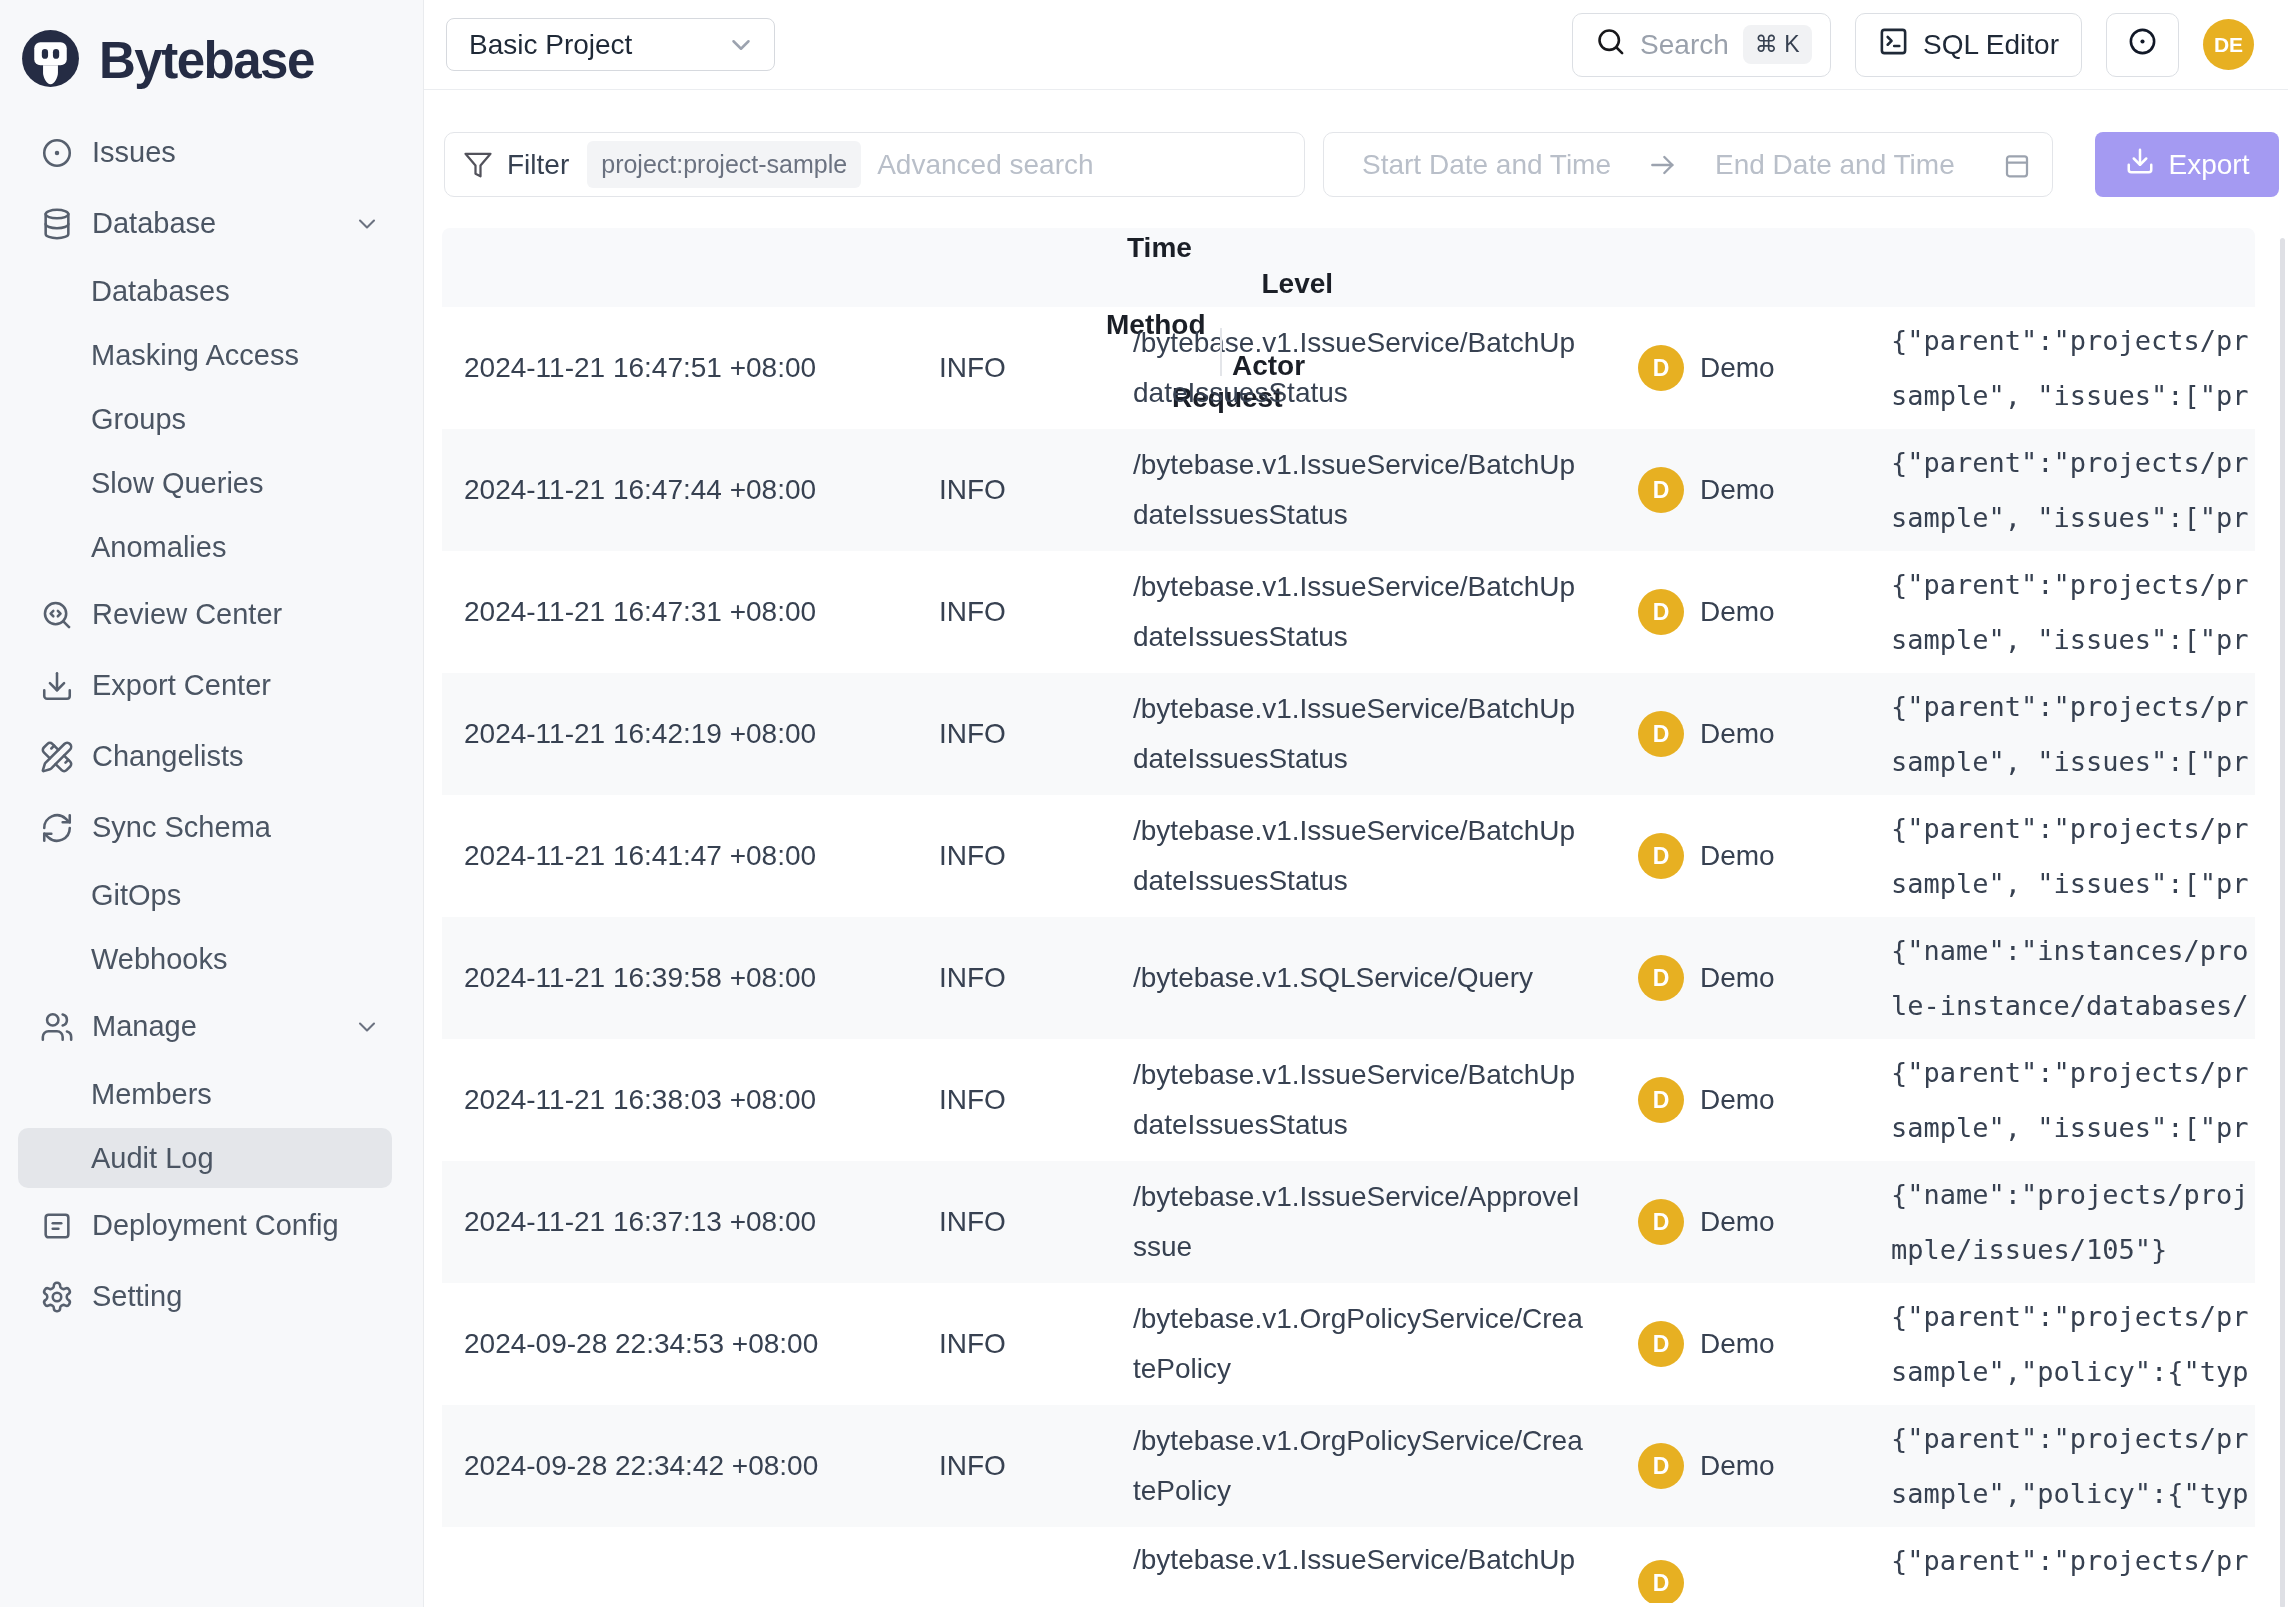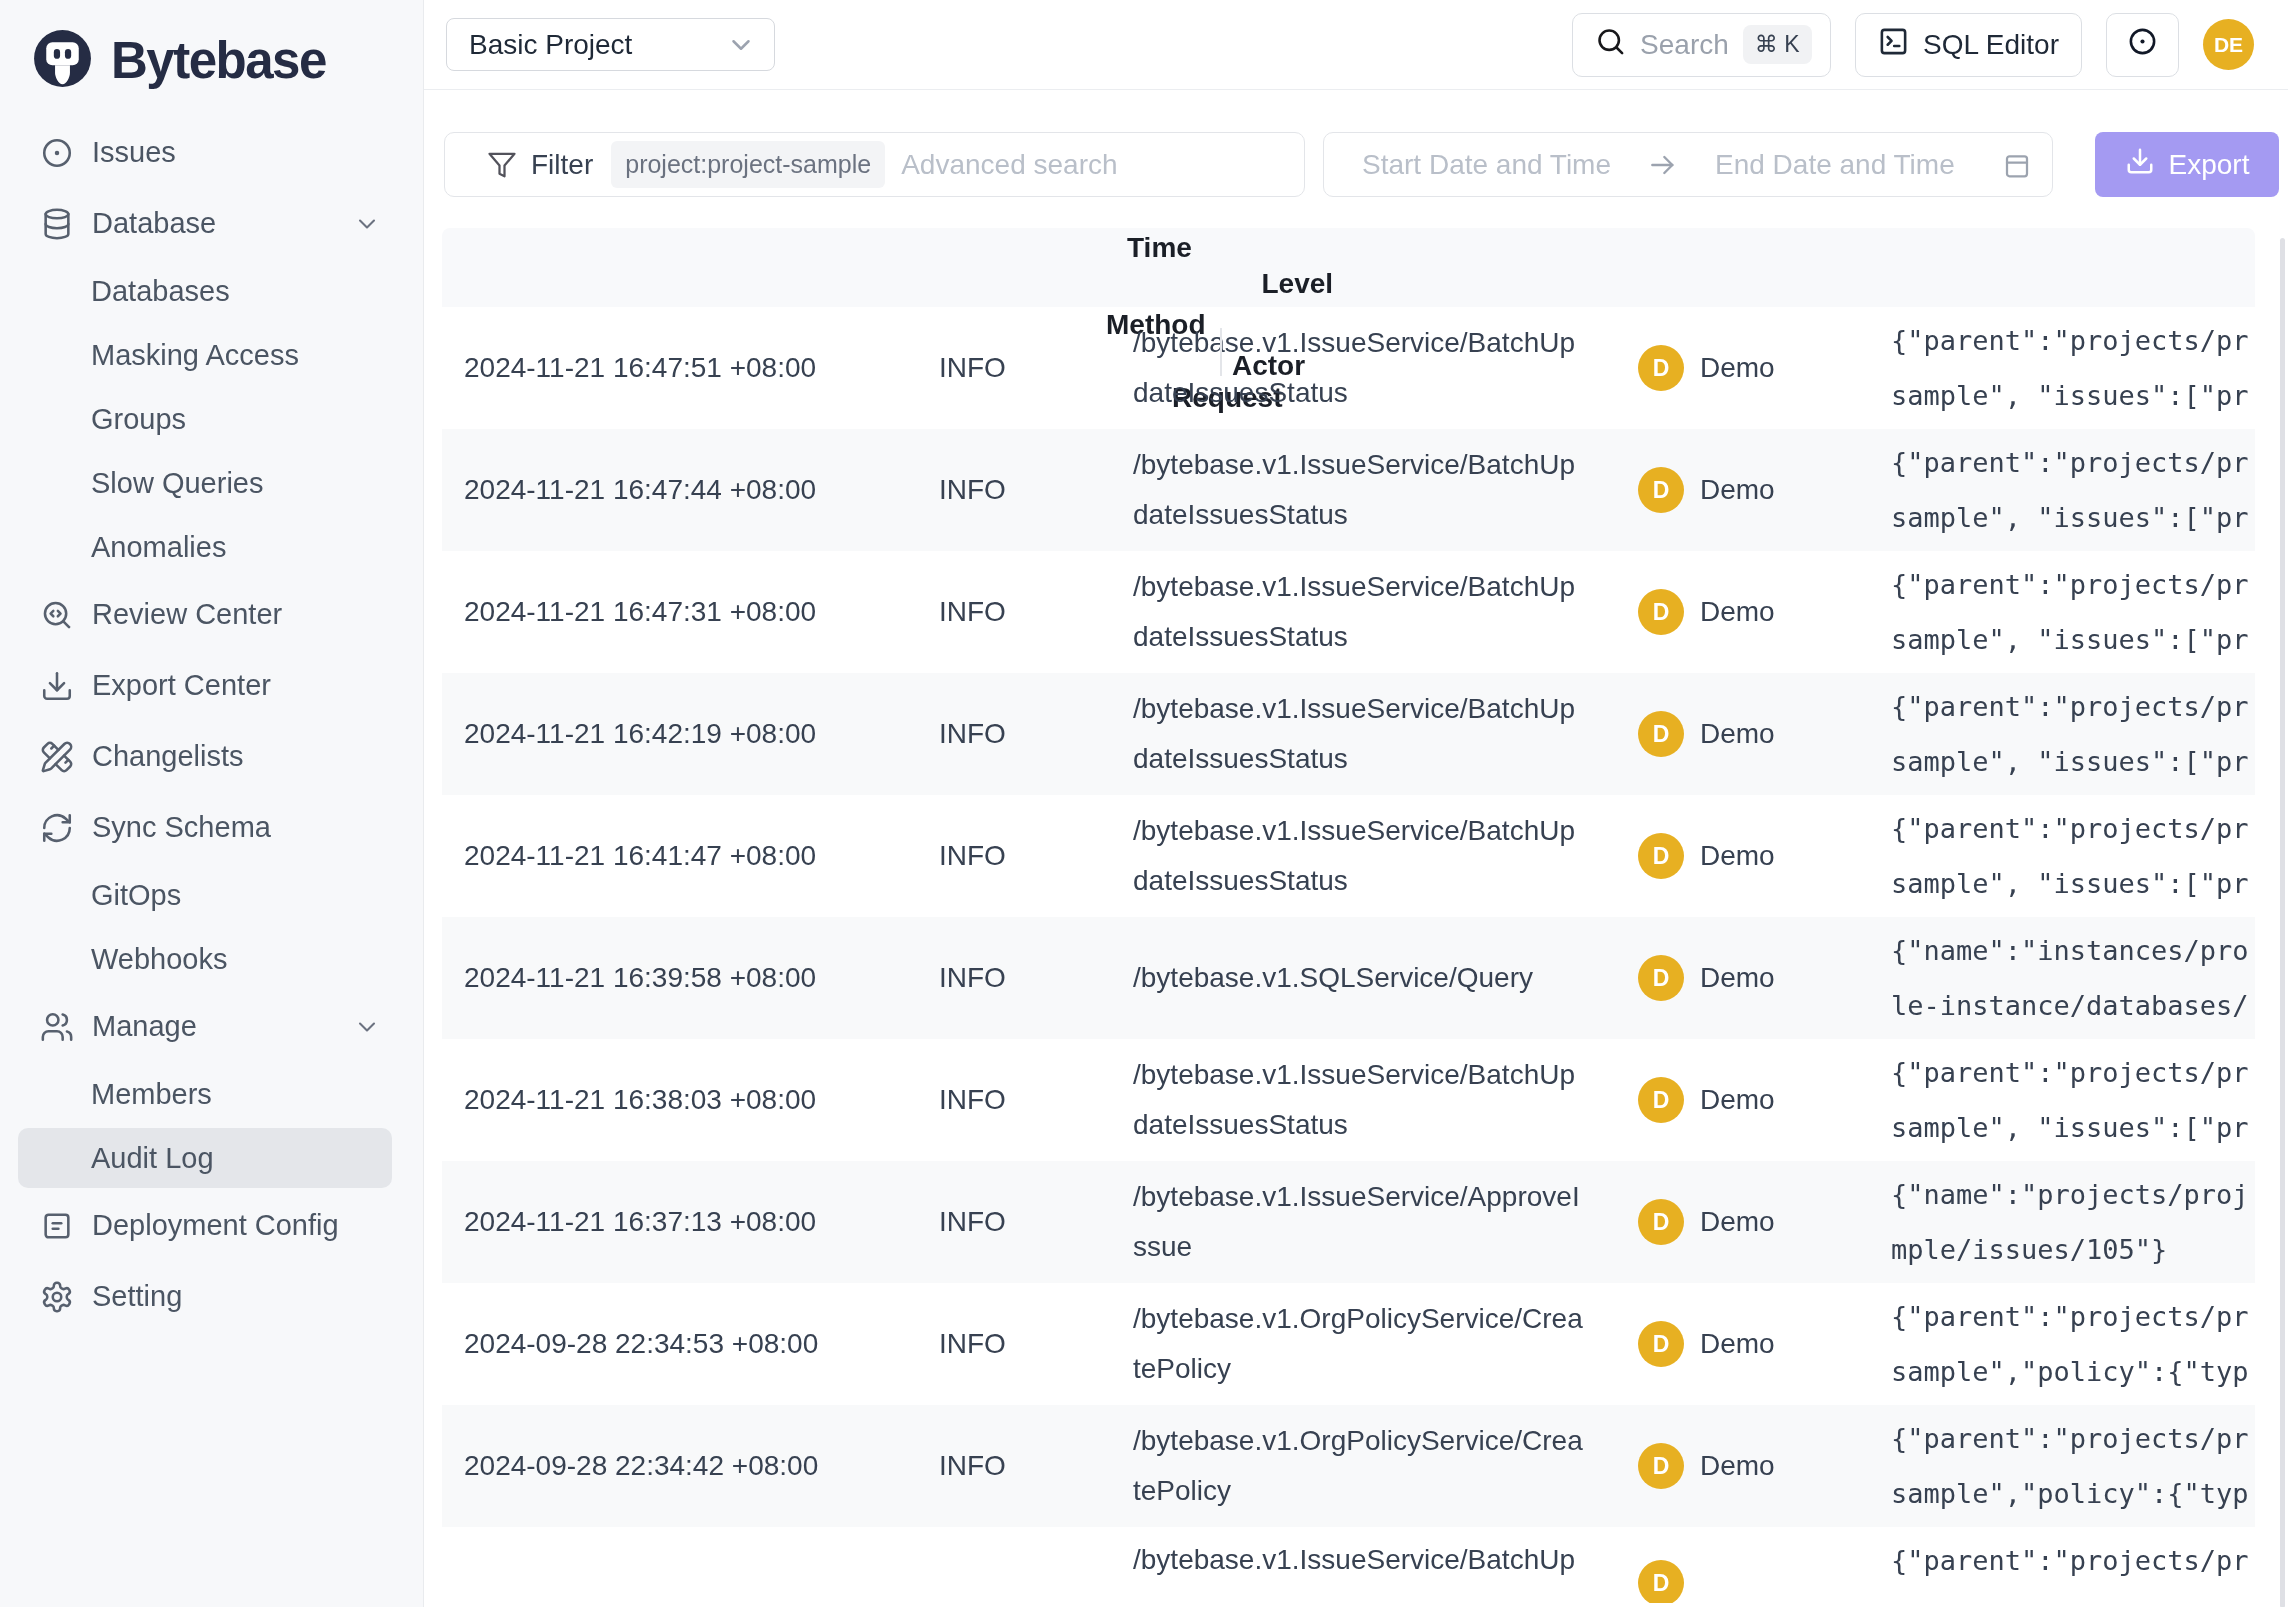--- a/index.html
+++ b/index.html
@@ -2,21 +2,21 @@
 <html><head>
 <meta charset="utf-8">
 <style>
   * { margin:0; padding:0; box-sizing:border-box; }
   html,body { width:2289px; height:1608px; overflow:hidden; background:#fff;
     font-family:"Liberation Sans","DejaVu Sans",sans-serif; color:#374151; }
 
   
   .sidebar { position:absolute; left:0; top:0; width:424px; height:1608px;
     background:#f7f8fa; border-right:1px solid #e9ebee; }
-  .logo { display:flex; align-items:center; gap:16px; padding:26px 0 0 30px; cursor:pointer; }
+  .logo { display:flex; align-items:center; gap:16px; padding:26px 0 0 18px; cursor:pointer; }
   .logo svg { width:65px; height:65px; }
   .logo-text { font-size:51px; font-weight:800; letter-spacing:-1.5px; color:#252c44; }
   .nav { margin-top:22px; }
   .side-item { position:relative; display:flex; align-items:center; height:71px;
     padding-left:40px; color:#4b5563; font-size:29px; font-weight:500; cursor:pointer; }
   .side-item.lvl2 { height:64px; padding-left:91px; }
   .side-item .side-icon { width:34px; height:34px; margin-right:18px; color:#57606e; flex:0 0 34px; }
   .side-item .side-icon svg { width:34px; height:34px; display:block; }
   .side-item .side-chevron { position:absolute; right:42px; width:28px; height:28px; color:#6b7280; }
   .side-item .side-chevron svg { width:28px; height:28px; }
@@ -43,21 +43,21 @@
   .kbd { margin-left:auto; background:#f1f2f4; border-radius:8px; padding:6px 12px;
     font-size:23px; color:#374151; white-space:nowrap; }
   .iconbtn { width:73px; justify-content:center; padding:0; }
   .avatar { width:51px; height:51px; border-radius:50%; background:#e7b022; color:#fff;
     display:flex; align-items:center; justify-content:center; font-size:21px; font-weight:700; cursor:pointer; }
 
   
   .main { position:absolute; left:424px; top:91px; width:1865px; height:1517px; background:#fff; }
   .filterbar { display:flex; align-items:center; gap:18px; padding:41px 0 0 20px; }
   .filterbox { display:flex; align-items:center; width:861px; height:65px;
-    border:1px solid #e3e5e9; border-radius:10px; padding:0 36px; cursor:text; }
+    border:1px solid #e3e5e9; border-radius:10px; padding:0 12px; cursor:text; }
   .filterbox .f-icon { width:30px; height:30px; color:#52525b; margin:0 14px 0 6px; }
   .filterbox .f-icon svg { width:30px; height:30px; }
   .f-label { font-size:28px; color:#374151; font-weight:500; margin-right:18px; }
   .chip { background:#f3f4f6; border-radius:6px; padding:9px 14px; font-size:25px; color:#6b7280; cursor:pointer; }
   .adv { margin-left:16px; font-size:28px; color:#b9bfc9; }
   .datebox { display:flex; align-items:center; width:730px; height:65px;
     border:1px solid #e3e5e9; border-radius:10px; padding:0 20px 0 38px; cursor:pointer; }
   .date-ph { font-size:28px; color:#b9bfc9; }
   .datebox .arrow { width:32px; height:32px; color:#9ca3af; margin:0 36px; }
   .datebox .arrow svg { width:32px; height:32px; }

